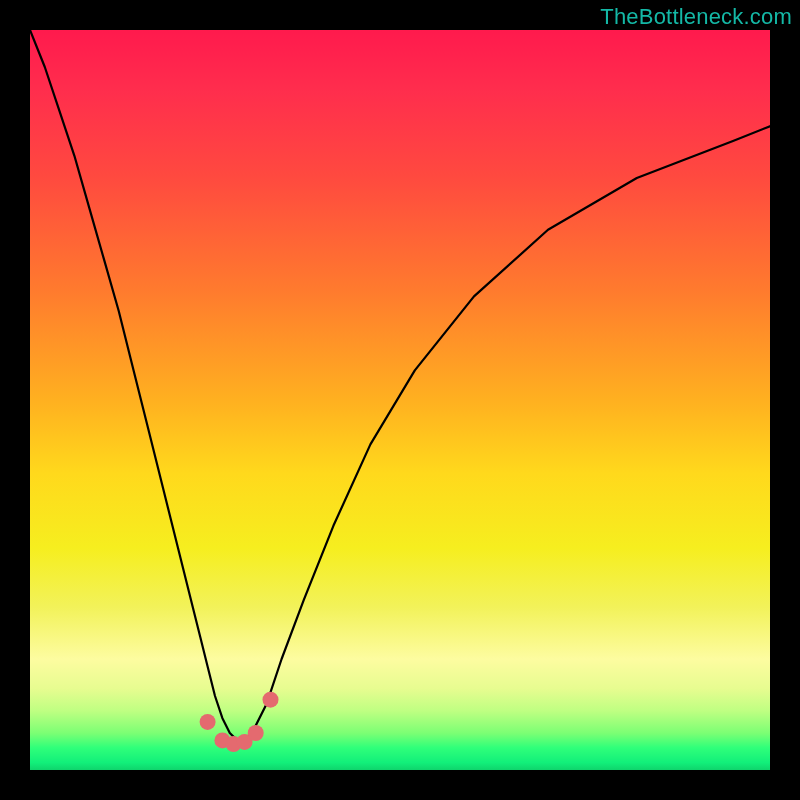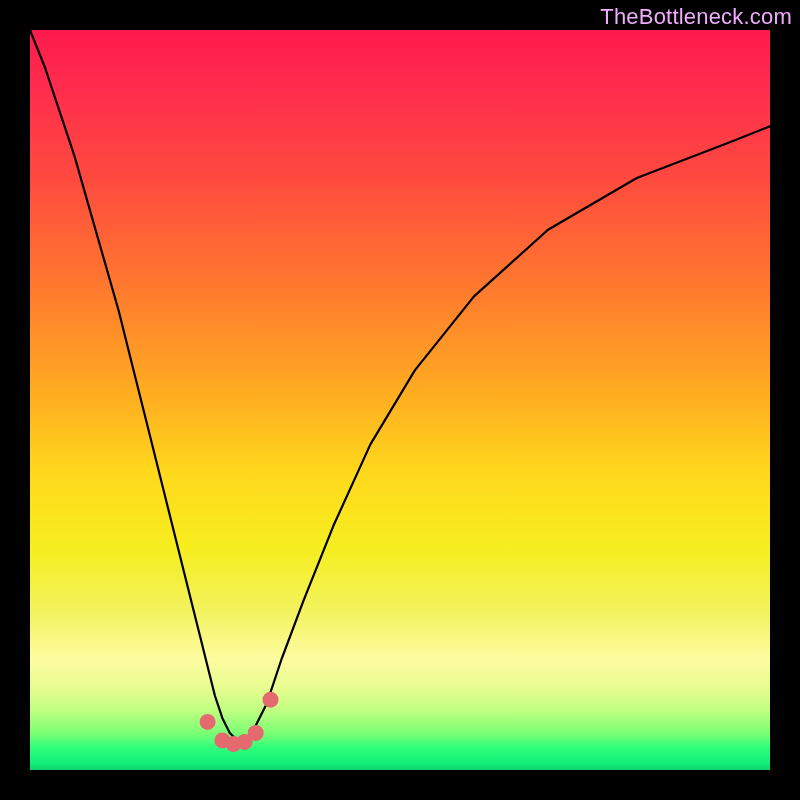--- a/index.html
+++ b/index.html
@@ -46,21 +46,21 @@
     position: absolute;
     left: 0;
     top: 0;
     width: 740px;
     height: 740px;
   }
   .watermark {
     position: absolute;
     top: 4px;
     right: 8px;
-    color: #f0abfc;
+    color: #14b8a6;
     font-size: 22px;
     font-weight: 500;
     letter-spacing: 0.2px;
     user-select: none;
   }
 </style>
 </head>
 <body>
 
 <div class="frame">

